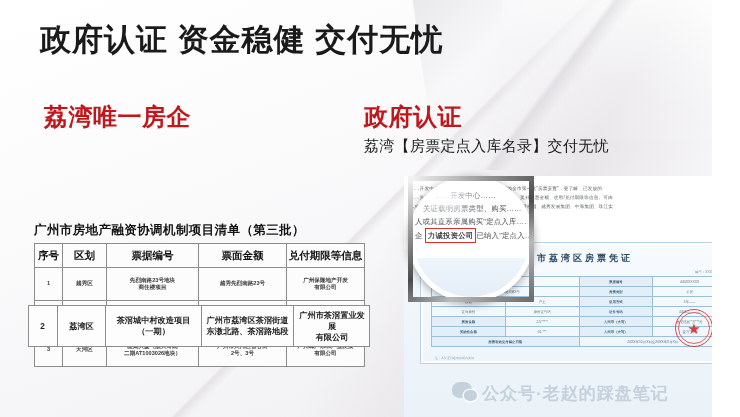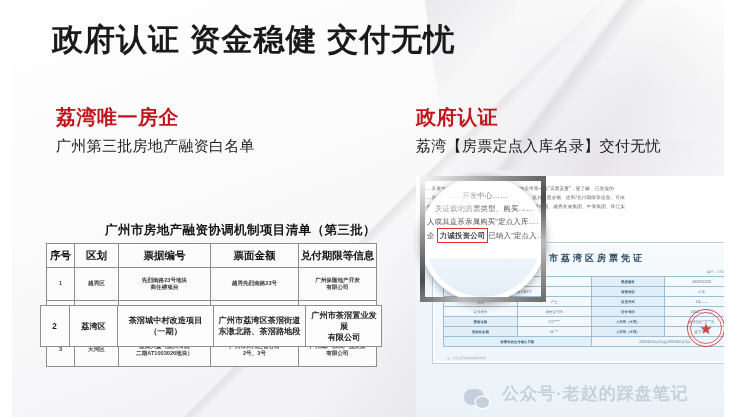--- a/index.html
+++ b/index.html
@@ -7,21 +7,20 @@
     width:740px;height:417px;overflow:hidden;
     font-family:"Liberation Sans","DejaVu Sans",sans-serif;
     background:#ffffff;
   }
   #slide{
     position:relative;width:712px;height:417px;overflow:hidden;
     background:
       linear-gradient(135deg, rgba(255,255,255,0) 0%, rgba(255,255,255,0) 52%, rgba(216,214,216,.55) 52.4%, rgba(255,255,255,0) 53.6%),
       linear-gradient(118deg, rgba(255,255,255,0) 55%, rgba(226,224,227,.75) 72%, rgba(249,248,249,.2) 86%, rgba(255,255,255,0) 100%),
       linear-gradient(160deg,#ffffff 0%,#fbfafb 40%,#f4f3f5 70%,#efeef1 100%);
-    margin-left: 12px;
   }
   
   .fold{
     position:absolute;right:-40px;top:-70px;width:330px;height:250px;
     background:linear-gradient(143deg, rgba(205,203,208,.55) 0%, rgba(236,235,238,.25) 30%, rgba(255,255,255,0) 62%);
     transform:rotate(-8deg);pointer-events:none;
   }
   .fold2{
     position:absolute;right:0;top:0;width:210px;height:140px;
     background:linear-gradient(200deg, rgba(255,255,255,.9) 0%, rgba(246,245,247,.4) 55%, rgba(255,255,255,0) 100%);
@@ -34,36 +33,36 @@
   }
 
   h1.title{
     position:absolute;left:40px;top:20px;margin:0;
     font-size:31px;line-height:40px;font-weight:bold;color:#1a1a1a;
     letter-spacing:1px;white-space:nowrap;
   }
 
   .col-head{position:absolute;}
   .col-left{left:44px;top:104px;}
-  .col-right{left:404px;top:104px;}
+  .col-right{left:364px;top:104px;}
   .sub-red{
-    margin:0;font-size:20px;font-weight:bold;color:#c0171c;
+    margin:0;font-size:24px;font-weight:bold;color:#c0171c;
     line-height:26px;letter-spacing:.5px;white-space:nowrap;font-family:Liberation Serif, serif;
   }
   .sub-black{
     margin:5px 0 0 0;font-size:15px;font-weight:normal;color:#1c1c1c;
     line-height:22px;letter-spacing:.3px;white-space:nowrap;
   }
 
   
   #table-block{
     position:absolute;left:34px;top:222px;width:330px;height:160px;
   }
   .tbl-title{
-    text-align:right;font-size:12.5px;font-weight:bold;color:#141414;
+    text-align:left;font-size:12.5px;font-weight:bold;color:#141414;
     letter-spacing:.4px;padding-bottom:4px;white-space:nowrap;
   }
   table.list{
     border-collapse:collapse;width:330px;table-layout:fixed;
     background:#fcfcfc;
   }
   table.list td,table.list th{
     border:1px solid #8d8d8d;
     text-align:center;vertical-align:middle;
     color:#2a2a2a;
@@ -171,21 +170,21 @@
   }
   .mag-gloss{
     position:absolute;left:6px;top:4px;width:70px;height:40px;border-radius:50%;
     background:radial-gradient(ellipse at 35% 30%, rgba(255,255,255,.85), rgba(255,255,255,0) 70%);
     pointer-events:none;
   }
 
   
   #watermark{
     position:absolute;left:452px;top:382px;
-    display:flex;align-items:flex-end;gap:18px;
+    display:flex;align-items:flex-start;gap:10px;
     color:#c2cfdb;font-size:17px;font-weight:bold;letter-spacing:1px;
     z-index:5;opacity:.95;
   }
   .wechat-ic{
     width:20px;height:16px;border-radius:8px/7px;
     background:#c2cfdb;position:relative;flex:none;
   }
   .wechat-ic:after{
     content:"";position:absolute;right:-5px;bottom:-3px;
     width:13px;height:11px;border-radius:6px/5px;background:#c2cfdb;
@@ -198,21 +197,20 @@
 <div id="slide">
 
   <div class="fold"></div>
   <div class="fold2"></div>
   <div class="sheen"></div>
 
   <h1 class="title">政府认证 资金稳健 交付无忧</h1>
 
   <div class="col-head col-left">
     <p class="sub-red">荔湾唯一房企</p>
-    <p class="sub-black">广州第三批房地产融资白名单</p>
   </div>
 
   <div class="col-head col-right">
     <p class="sub-red">政府认证</p>
     <p class="sub-black">荔湾【房票定点入库名录】交付无忧</p>
   </div>
 
   <div id="table-block">
     <div class="tbl-title">广州市房地产融资协调机制项目清单（第三批）</div>
     <table class="list">

